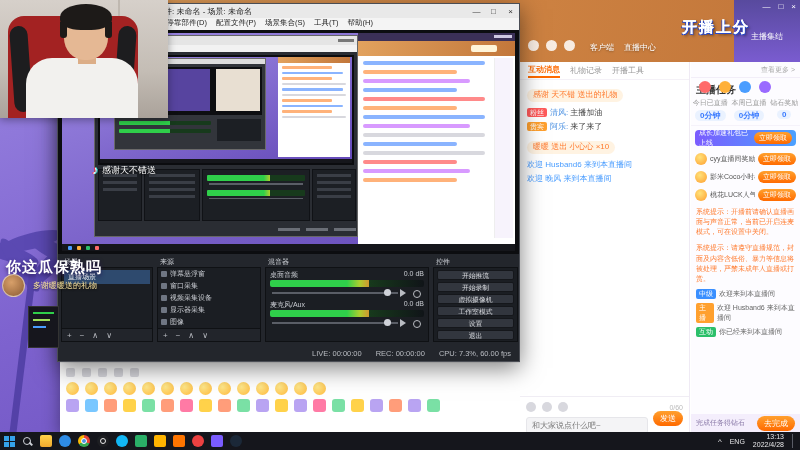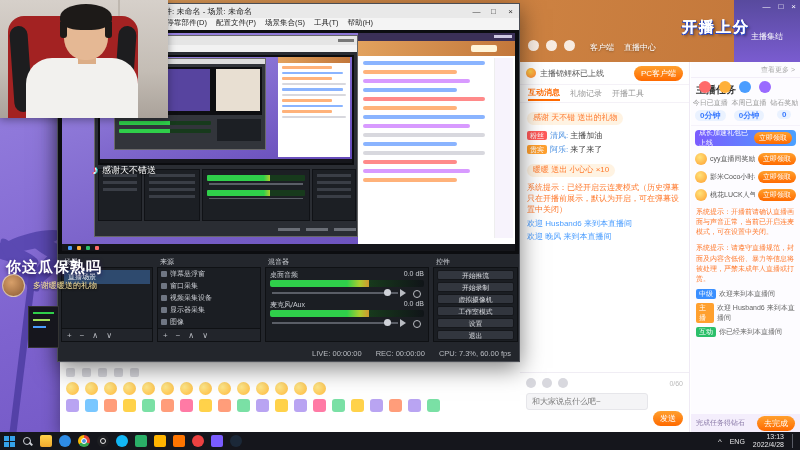--- a/index.html
+++ b/index.html
@@ -44,21 +44,21 @@
   .tab{font-size:8px;color:#999;cursor:pointer;}
   .tab.active{color:#ff6a00;font-weight:bold;border-bottom:2px solid #ff6a00;padding-bottom:1px;}
   .msgs{flex:1;overflow:hidden;padding:3px 2px;}
   .msg{font-size:8px;line-height:1.35;margin:3px 5px;color:#444;}
   .msg .badge{display:inline-block;font-size:7px;color:#fff;border-radius:2px;padding:0 3px;margin-right:3px;background:#ff5a5a;}
   .msg .badge.orange{background:#ffa02e;}
   .msg .uname{color:#4a90e2;margin-right:2px;}
   .msg.gift{display:inline-block;color:#ff7a2e;background:#fff3e2;border-radius:8px;padding:1px 6px;}
   .msg.sys{color:#ff7a2e;}
   .msg.welcome{color:#4a9dff;}
-  .composer{border-top:1px solid #f0edf4;padding:3px 6px 4px 6px;position:relative;height:60px;box-sizing:border-box;}
+  .composer{border-top:1px solid #f0edf4;padding:3px 6px 4px 6px;position:relative;height:36px;box-sizing:border-box;}
   .ctools{display:flex;gap:6px;align-items:center;height:14px;}
   .ctool{width:10px;height:10px;border-radius:50%;background:#d8d8de;cursor:pointer;}
   .ccount{margin-left:auto;font-size:7px;color:#bbb;}
   .cinput{width:110px;height:15px;background:#f4f4f6;border:1px solid #e6e6ea;border-radius:3px;
     font-size:8px;color:#666;padding:0 5px;margin-top:3px;}
   .csend{position:absolute;right:6px;bottom:6px;}
   
   .sidebar-col{position:absolute;left:631px;top:62px;width:109px;height:370px;background:#fdfcff;
     display:flex;flex-direction:column;box-sizing:border-box;font-size:7.5px;}
   .sb-head{height:15px;display:flex;align-items:center;justify-content:space-between;padding:0 5px;border-bottom:1px solid #f2eef8;}
@@ -279,40 +279,34 @@
       </div>
       <div class="bw-logo">开播上分</div>
       <div class="bw-controls">
         <span>—</span>
         <span>□</span>
         <span>×</span>
       </div>
     </div>
 
     <div class="chat-col">
-      <div class="subrow">
-        <div class="fire-icon"></div>
-        <div class="notice">主播锦鲤杯已上线</div>
-        <button class="pill">PC客户端</button>
-      </div>
       <div class="tabs">
         <span class="tab active">互动消息</span>
         <span class="tab">礼物记录</span>
         <span class="tab">开播工具</span>
       </div>
       <div class="msgs">
         <div class="msg gift">感谢 天不错 送出的礼物</div>
         <div class="msg">
           <span class="badge">粉丝</span><span class="uname">清风:</span><span>主播加油</span>
         </div>
         <div class="msg">
           <span class="badge orange">贵宾</span><span class="uname">阿乐:</span><span>来了来了</span>
         </div>
         <div class="msg gift">暖暖 送出 小心心 ×10</div>
-        <div class="msg sys">系统提示：已经开启云连麦模式（历史弹幕只在开播前展示，默认为开启，可在弹幕设置中关闭）</div>
         <div class="msg welcome">欢迎 Husband6 来到本直播间</div>
         <div class="msg welcome">欢迎 晚风 来到本直播间</div>
       </div>
       <div class="composer">
         <div class="ctools">
           <div class="ctool"></div>
           <div class="ctool"></div>
           <div class="ctool"></div>
           <span class="ccount">0/60</span>
         </div>

